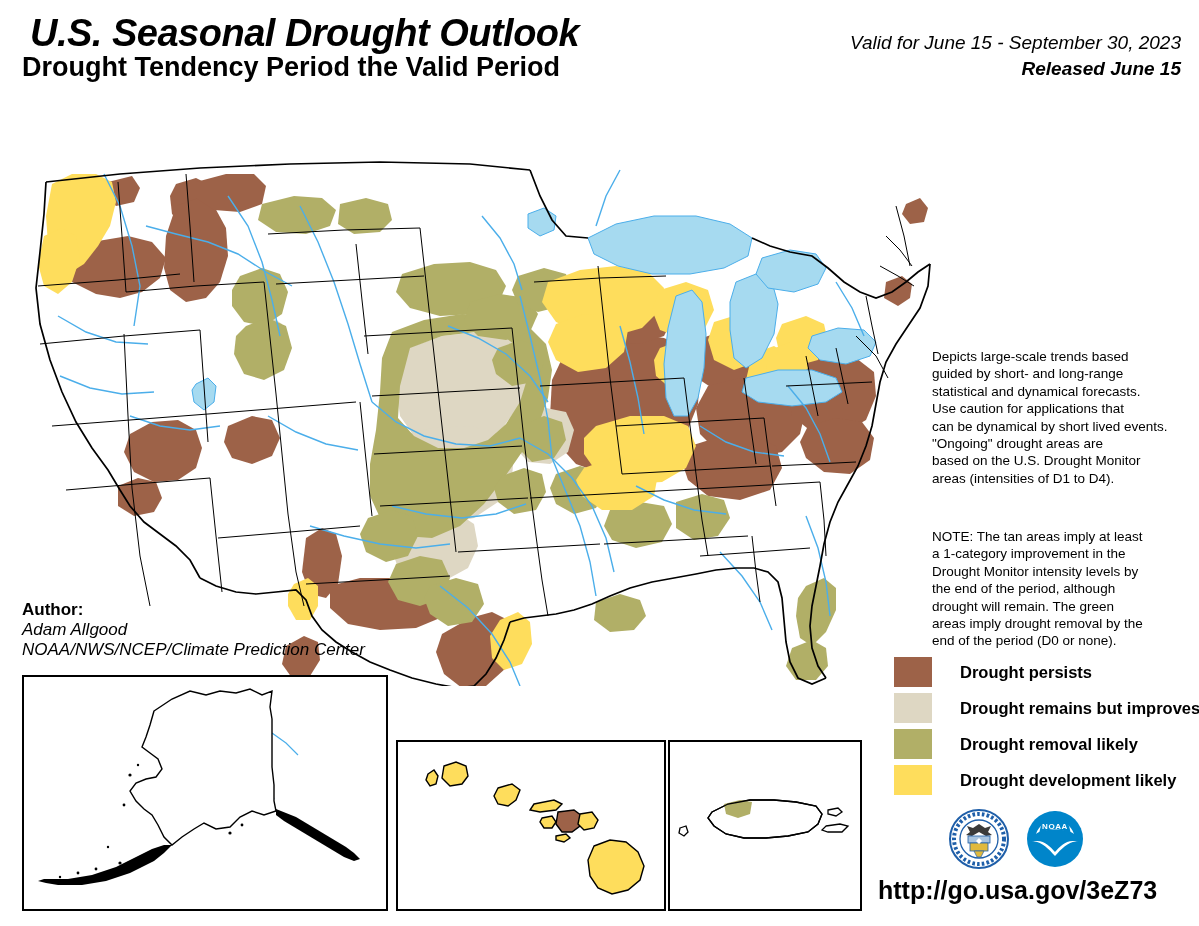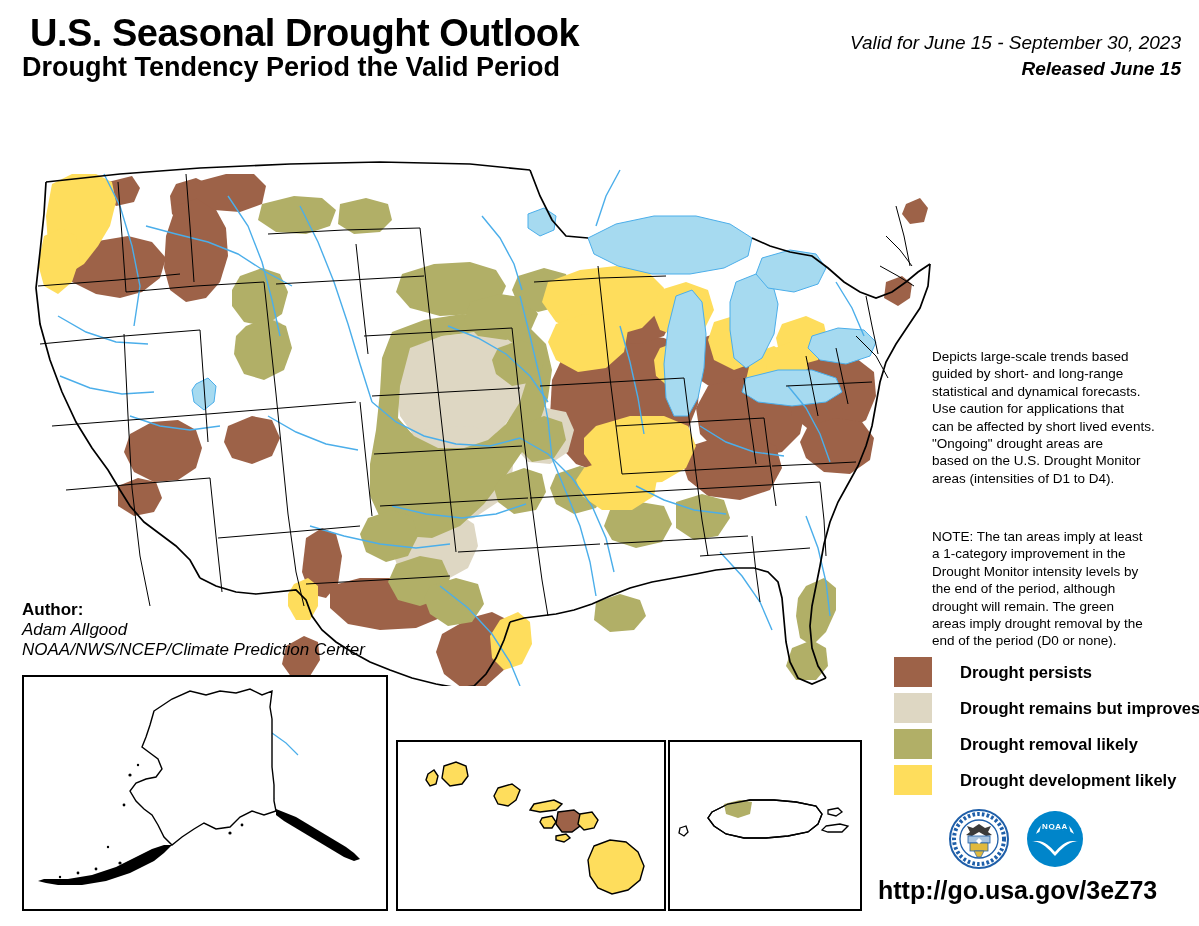--- a/index.html
+++ b/index.html
@@ -3,21 +3,21 @@
 <meta charset="utf-8">
 <style>
   html,body{margin:0;padding:0;background:#ffffff;}
   body{width:1199px;height:926px;position:relative;overflow:hidden;
        font-family:"Liberation Sans","DejaVu Sans",sans-serif;color:#000;}
 
   .abs{position:absolute;}
 
   
   #header{left:0;top:0;width:1199px;height:88px;}
-  #title-main{left:30px;top:12px;font-size:38px;font-weight:bold;
+  #title-main{left:30px;top:12px;font-size:38px;font-weight:bold;font-style:italic;
               letter-spacing:-0.5px;white-space:nowrap;}
   #title-sub{left:22px;top:52px;font-size:27px;font-weight:bold;white-space:nowrap;}
   #valid-line{right:18px;top:32px;font-size:19px;font-weight:normal;font-style:italic;
               white-space:nowrap;text-align:right;}
   #released-line{right:18px;top:58px;font-size:19px;font-weight:bold;font-style:italic;
                  white-space:nowrap;text-align:right;}
 
   
   #map-canvas{left:0;top:86px;width:940px;height:600px;}
   #map-svg{display:block;}
@@ -458,21 +458,21 @@
              L118,94 L96,96 L74,96 L56,92 L44,84 L38,76 Z"></path>
   </g>
 </svg>
 </div>
 
 <div class="abs" id="desc-block">
   <div>Depicts large-scale trends based</div>
   <div>guided by short- and long-range</div>
   <div>statistical and dynamical forecasts.</div>
   <div>Use caution for applications that</div>
-  <div>can be affected by short lived events.</div>
+  <div>can be dynamical by short lived events.</div>
   <div>"Ongoing" drought areas are</div>
   <div>based on the U.S. Drought Monitor</div>
   <div>areas (intensities of D1 to D4).</div>
 </div>
 
 <div class="abs" id="note-block">
   <div>NOTE: The tan areas imply at least</div>
   <div>a 1-category improvement in the</div>
   <div>Drought Monitor intensity levels by</div>
   <div>the end of the period, although</div>

